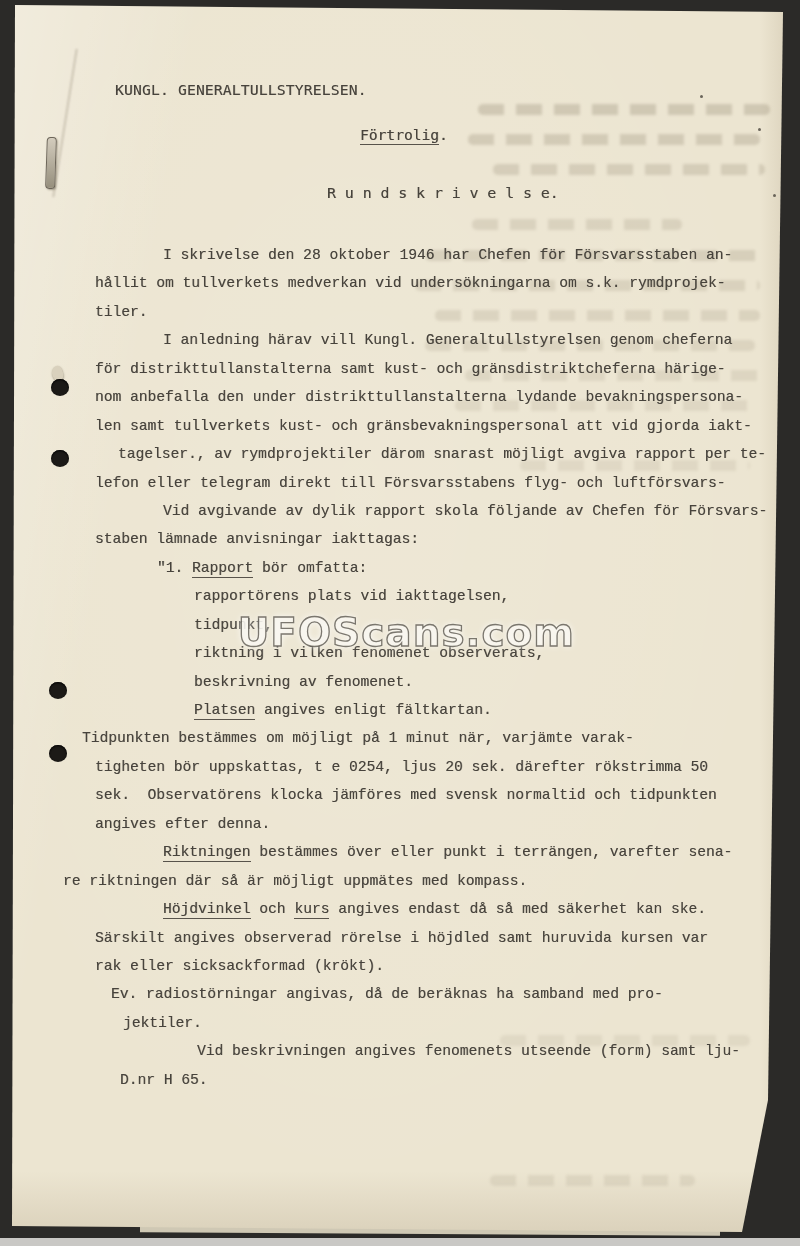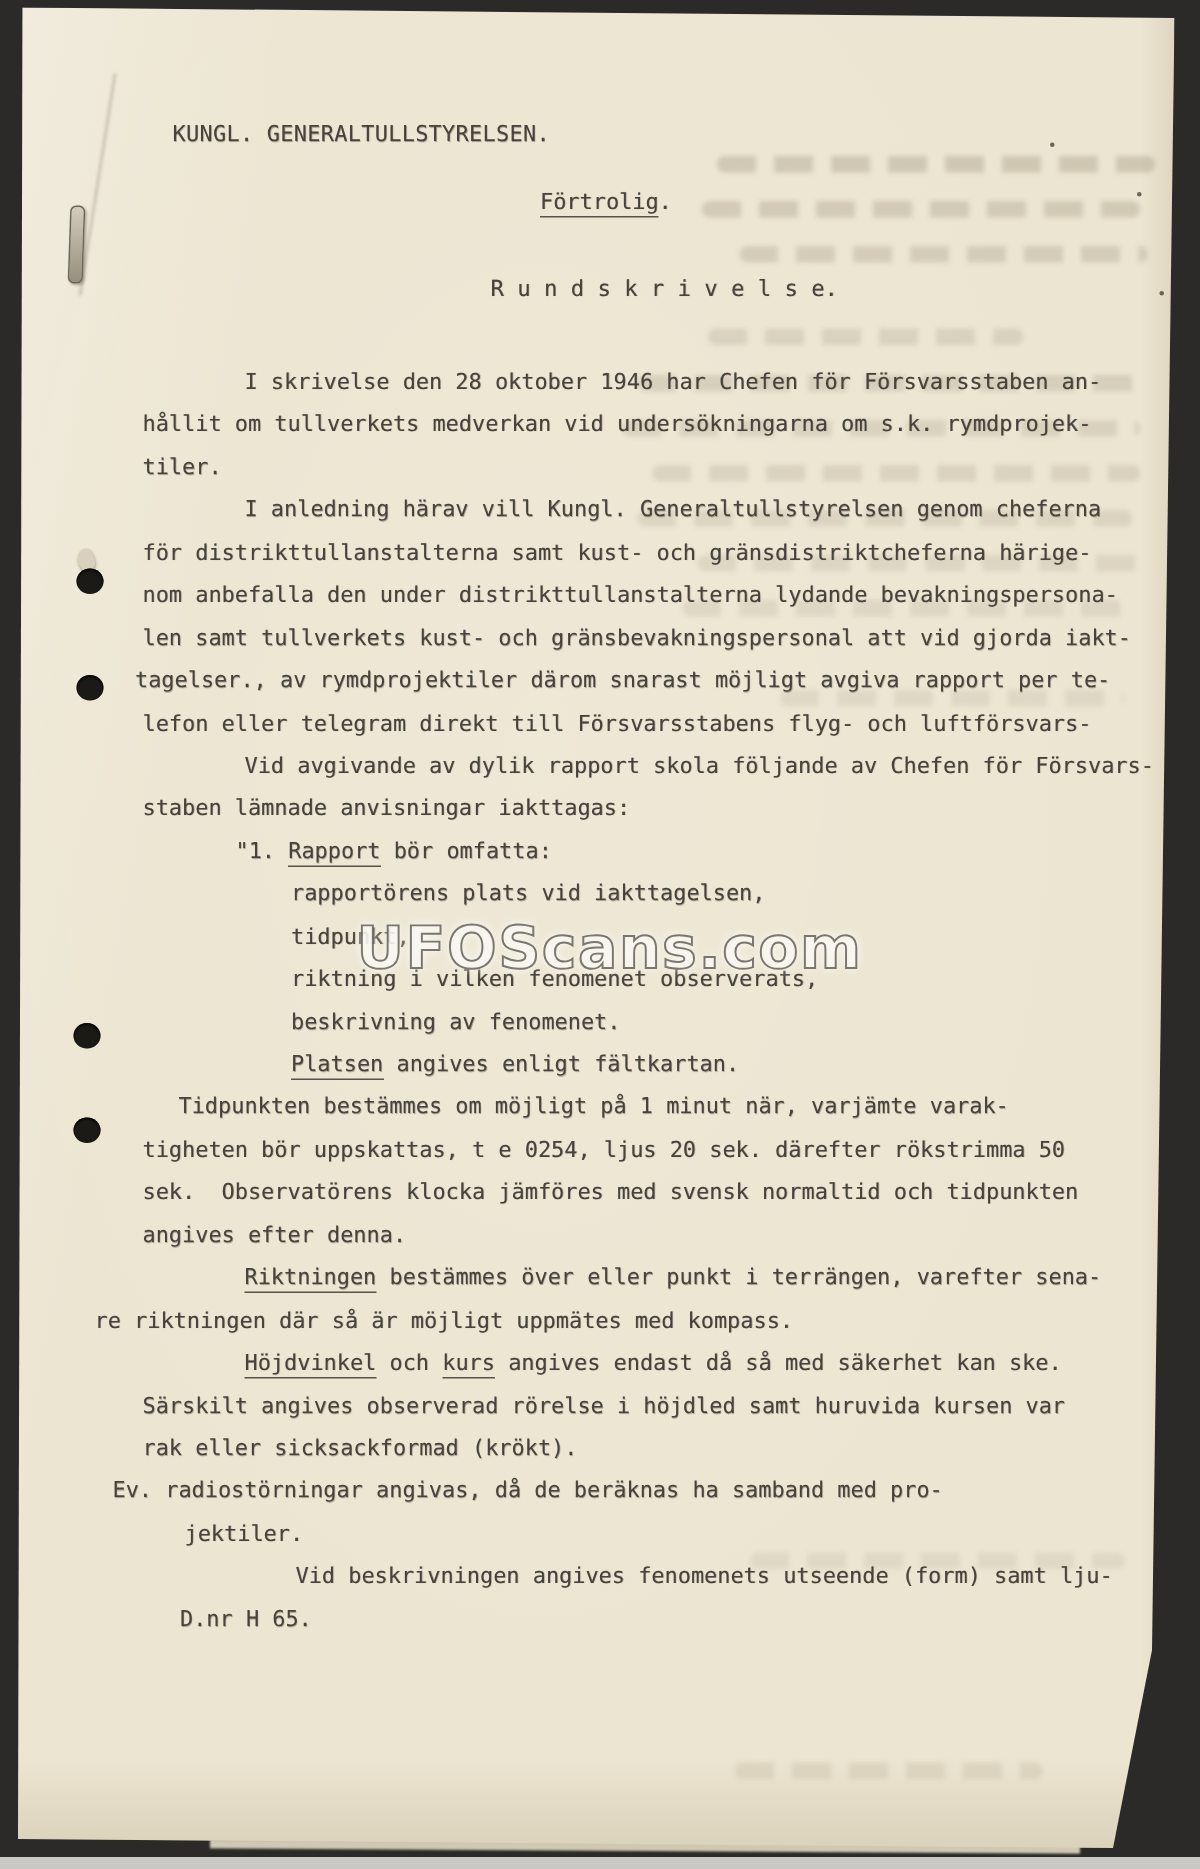--- a/index.html
+++ b/index.html
@@ -42,21 +42,21 @@
     background:repeating-linear-gradient(90deg,
       rgba(150,139,117,.55) 0 26px,rgba(150,139,117,0) 26px 38px);
     filter:blur(1.6px);}
   
   .ink{color:var(--ink,#47433c);text-shadow:.4px .4px .5px rgba(71,67,60,.45);}
   .sender{position:absolute;left:115px;top:81px;font-size:14.6px;z-index:5;
     letter-spacing:.2px;white-space:pre;}
   .classification{position:absolute;left:360px;top:126px;font-size:14.6px;z-index:5;white-space:pre;}
   .doc-title{position:absolute;left:327px;top:184px;font-size:14.8px;z-index:5;white-space:pre;}
   .u{border-bottom:1.5px solid rgba(71,67,60,.9);padding-bottom:1px;}
-  #body-lines{position:absolute;left:0;top:241px;width:644px;z-index:5;}
+  #body-lines{position:absolute;left:0;top:241px;width:644px;z-index:5;font-family:Liberation Mono, monospace;}
   .bline{height:28.45px;line-height:28.45px;font-size:14.6px;white-space:pre;}
   .watermark{
     position:absolute;left:235px;top:610px;width:340px;z-index:6;text-align:right;
     font-family:"DejaVu Sans","Liberation Sans",sans-serif;font-weight:bold;
     font-size:39px;letter-spacing:1px;
     color:rgba(245,240,228,.45);
     -webkit-text-stroke:1.3px rgba(75,70,62,.72);
     text-shadow:0 0 7px rgba(255,255,255,.85),0 0 2px rgba(255,255,255,.6);
   }
 </style>
@@ -109,39 +109,39 @@
   <div class="doc-title ink">R u n d s k r i v e l s e.</div>
 
   <div id="body-lines" class="ink">
       <div class="bline" style="padding-left: 163px;"><span>I skrivelse den 28 oktober 1946 har Chefen för Försvarsstaben an-</span></div>
       <div class="bline" style="padding-left: 95px;"><span>hållit om tullverkets medverkan vid undersökningarna om s.k. rymdprojek-</span></div>
       <div class="bline" style="padding-left: 95px;"><span>tiler.</span></div>
       <div class="bline" style="padding-left: 163px;"><span>I anledning härav vill Kungl. Generaltullstyrelsen genom cheferna</span></div>
       <div class="bline" style="padding-left: 95px;"><span>för distrikttullanstalterna samt kust- och gränsdistriktcheferna härige-</span></div>
       <div class="bline" style="padding-left: 95px;"><span>nom anbefalla den under distrikttullanstalterna lydande bevakningspersona-</span></div>
       <div class="bline" style="padding-left: 95px;"><span>len samt tullverkets kust- och gränsbevakningspersonal att vid gjorda iakt-</span></div>
-      <div class="bline" style="padding-left: 44px; margin-left: 46px;"><span>tagelser., av rymdprojektiler därom snarast möjligt avgiva rapport per te-</span></div>
+      <div class="bline" style="padding-left: 118px;"><span>tagelser., av rymdprojektiler därom snarast möjligt avgiva rapport per te-</span></div>
       <div class="bline" style="padding-left: 95px;"><span>lefon eller telegram direkt till Försvarsstabens flyg- och luftförsvars-</span></div>
       <div class="bline" style="padding-left: 163px;"><span>Vid avgivande av dylik rapport skola följande av Chefen för Försvars-</span></div>
       <div class="bline" style="padding-left: 95px;"><span>staben lämnade anvisningar iakttagas:</span></div>
       <div class="bline" style="padding-left: 157px;"><span>"1. </span><span class="u">Rapport</span><span> bör omfatta:</span></div>
       <div class="bline" style="padding-left: 194px;"><span>rapportörens plats vid iakttagelsen,</span></div>
       <div class="bline" style="padding-left: 194px;"><span>tidpunkt,</span></div>
       <div class="bline" style="padding-left: 194px;"><span>riktning i vilken fenomenet observerats,</span></div>
       <div class="bline" style="padding-left: 194px;"><span>beskrivning av fenomenet.</span></div>
       <div class="bline" style="padding-left: 194px;"><span class="u">Platsen</span><span> angives enligt fältkartan.</span></div>
-      <div class="bline" style="padding-left: 119px;"><span>Tidpunkten bestämmes om möjligt på 1 minut när, varjämte varak-</span></div>
+      <div class="bline" style="padding-left: 82px;"><span>Tidpunkten bestämmes om möjligt på 1 minut när, varjämte varak-</span></div>
       <div class="bline" style="padding-left: 95px;"><span>tigheten bör uppskattas, t e 0254, ljus 20 sek. därefter rökstrimma 50</span></div>
       <div class="bline" style="padding-left: 95px;"><span>sek.  Observatörens klocka jämföres med svensk normaltid och tidpunkten</span></div>
       <div class="bline" style="padding-left: 95px;"><span>angives efter denna.</span></div>
       <div class="bline" style="padding-left: 163px;"><span class="u">Riktningen</span><span> bestämmes över eller punkt i terrängen, varefter sena-</span></div>
       <div class="bline" style="padding-left: 63px;"><span>re riktningen där så är möjligt uppmätes med kompass.</span></div>
       <div class="bline" style="padding-left: 163px;"><span class="u">Höjdvinkel</span><span> och </span><span class="u">kurs</span><span> angives endast då så med säkerhet kan ske.</span></div>
       <div class="bline" style="padding-left: 95px;"><span>Särskilt angives observerad rörelse i höjdled samt huruvida kursen var</span></div>
       <div class="bline" style="padding-left: 95px;"><span>rak eller sicksackformad (krökt).</span></div>
-      <div class="bline" style="padding-left: 75px;"><span>Ev. radiostörningar angivas, då de beräknas ha samband med pro-</span></div>
+      <div class="bline" style="padding-left: 111px;"><span>Ev. radiostörningar angivas, då de beräknas ha samband med pro-</span></div>
       <div class="bline" style="padding-left: 123px;"><span>jektiler.</span></div>
       <div class="bline" style="padding-left: 197px;"><span>Vid beskrivningen angives fenomenets utseende (form) samt lju-</span></div>
       <div class="bline" style="padding-left: 120px;"><span>D.nr H 65.</span></div>
     </div>
 
   <div class="watermark">UFOScans.com</div>
 </div>
 
 </body></html>

